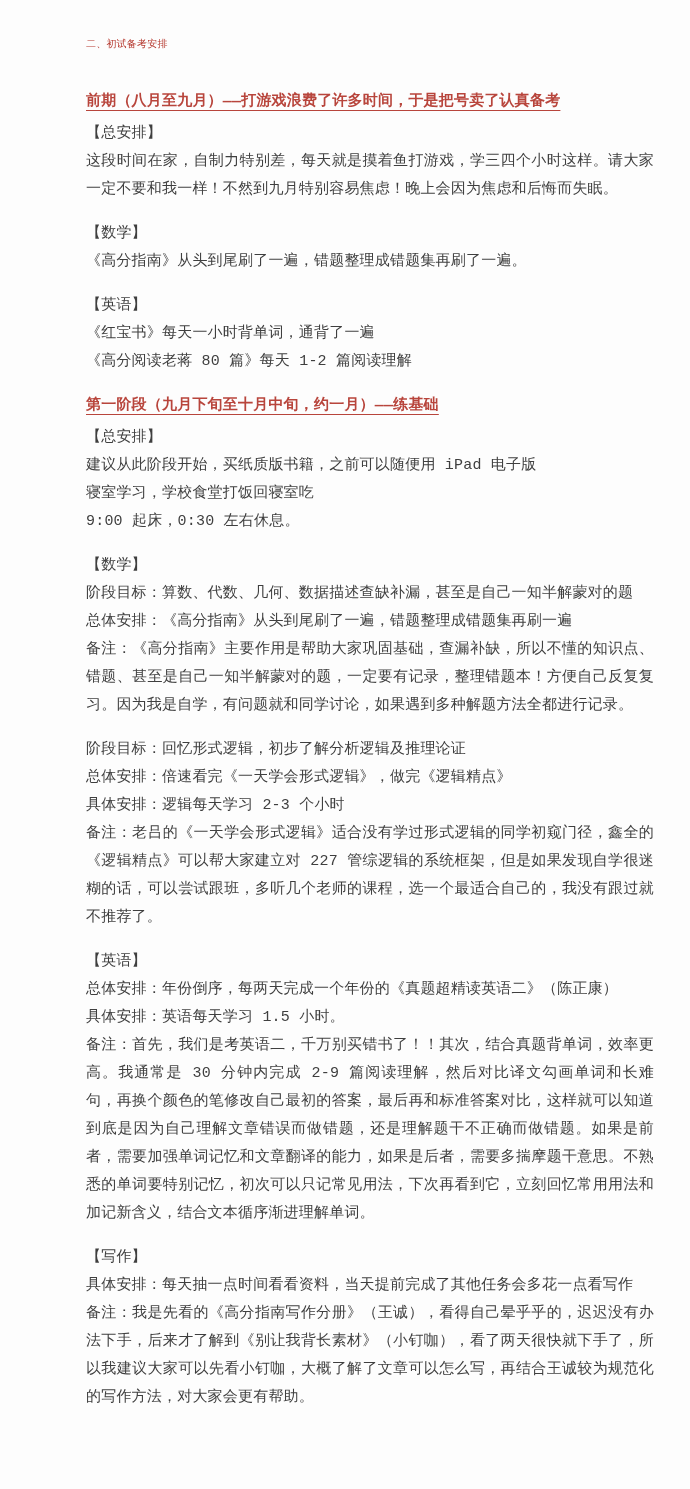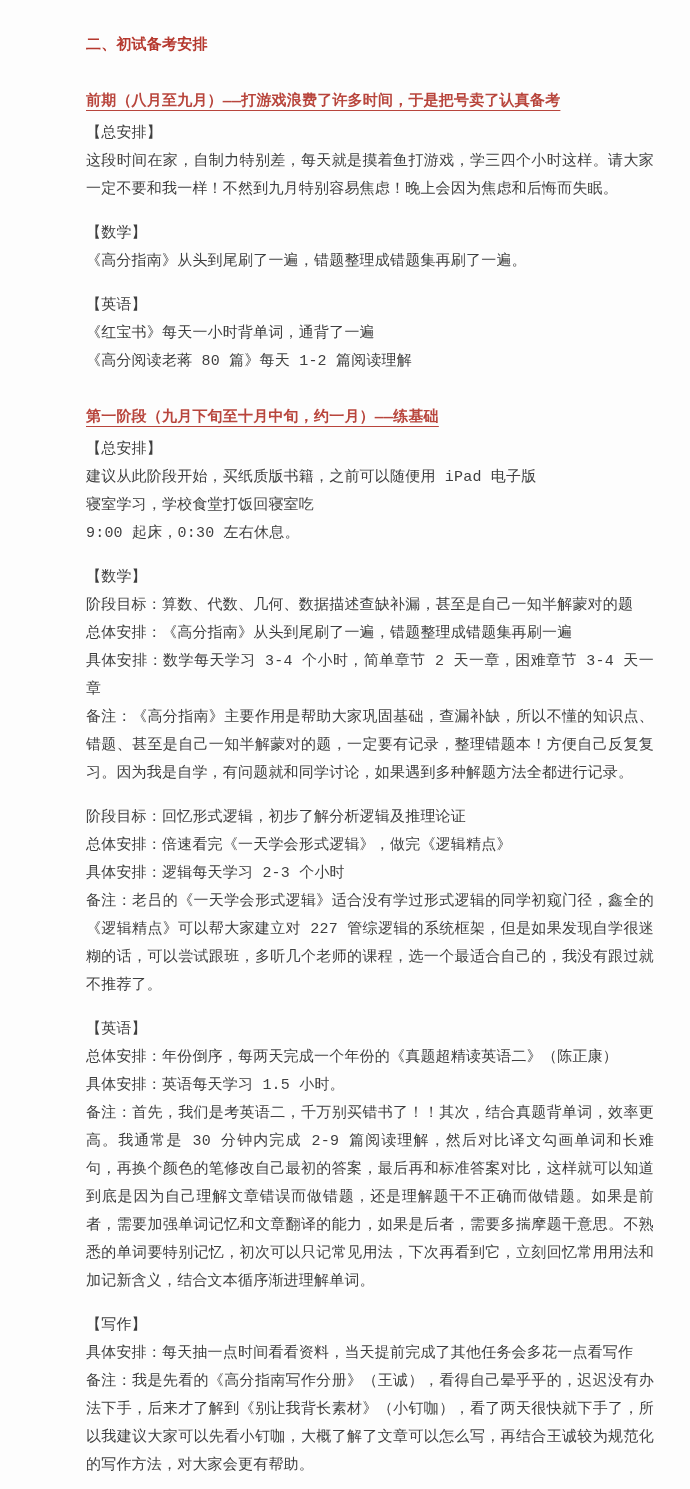--- a/index.html
+++ b/index.html
@@ -13,27 +13,27 @@
     box-sizing: border-box;
     padding: 30px 36px 18px 86px;
     background: #fdfdfd;
     color: #3f3f3f;
     font-family: "Liberation Serif", "DejaVu Serif", serif;
     font-size: 15px;
     line-height: 28px;
     letter-spacing: 0.2px;
   }
   .doc-title {
-    font-size: 15px;
-    font-weight: bold;
+    font-size: 10px;
+    font-weight: normal;
     color: var(--title-red, #b5382e);
     margin: 0 0 30px 0;
   }
   .section { margin: 0; font-family: Liberation Mono, monospace; }
-  .section + .section { margin-top: 28px; }
+  .section + .section { margin-top: 16px; }
   .sec-heading {
     font-size: 15px;
     font-weight: bold;
     color: var(--heading-red, #b8453c);
     margin: 0 0 4px 0;
     text-decoration: underline;
     text-underline-offset: 5px;
     text-decoration-thickness: 1px;
   }
   .block { margin-top: 16px; }
@@ -75,21 +75,20 @@
       <div class="block-label">【总安排】</div>
       <p>建议从此阶段开始，买纸质版书籍，之前可以随便用 iPad 电子版</p>
       <p>寝室学习，学校食堂打饭回寝室吃</p>
       <p>9:00 起床，0:30 左右休息。</p>
     </div>
 
     <div class="block">
       <div class="block-label">【数学】</div>
       <p>阶段目标：算数、代数、几何、数据描述查缺补漏，甚至是自己一知半解蒙对的题</p>
       <p>总体安排：《高分指南》从头到尾刷了一遍，错题整理成错题集再刷一遍</p>
-      <p>具体安排：数学每天学习 3-4 个小时，简单章节 2 天一章，困难章节 3-4 天一章</p>
       <p>备注：《高分指南》主要作用是帮助大家巩固基础，查漏补缺，所以不懂的知识点、错题、甚至是自己一知半解蒙对的题，一定要有记录，整理错题本！方便自己反复复习。因为我是自学，有问题就和同学讨论，如果遇到多种解题方法全都进行记录。</p>
     </div>
 
     <div class="block">
       <p>阶段目标：回忆形式逻辑，初步了解分析逻辑及推理论证</p>
       <p>总体安排：倍速看完《一天学会形式逻辑》，做完《逻辑精点》</p>
       <p>具体安排：逻辑每天学习 2-3 个小时</p>
       <p>备注：老吕的《一天学会形式逻辑》适合没有学过形式逻辑的同学初窥门径，鑫全的《逻辑精点》可以帮大家建立对 227 管综逻辑的系统框架，但是如果发现自学很迷糊的话，可以尝试跟班，多听几个老师的课程，选一个最适合自己的，我没有跟过就不推荐了。</p>
     </div>
 

